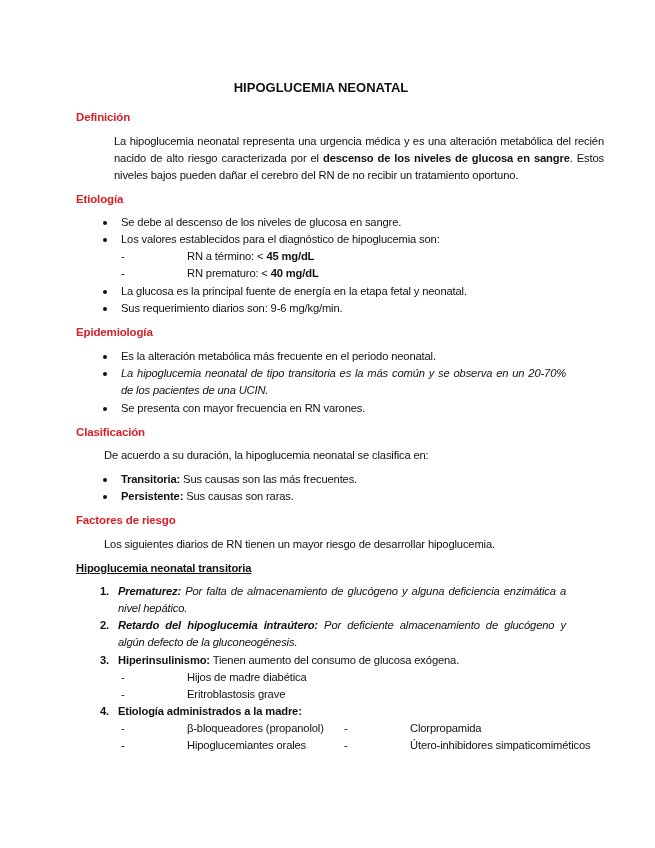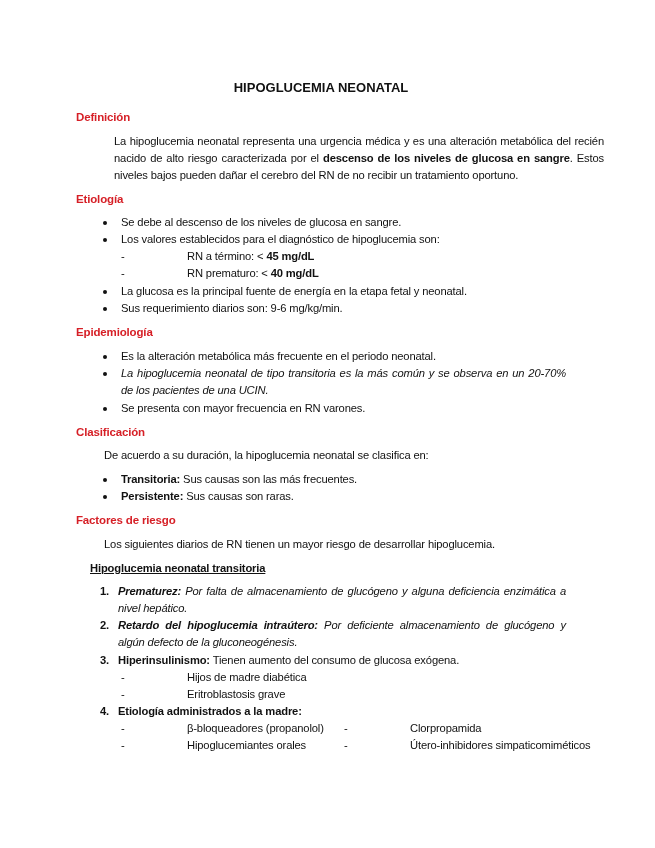--- a/index.html
+++ b/index.html
@@ -13,21 +13,21 @@
   .bul { position: absolute; }
   .bul .dot { position: absolute; left: 0; top: 7px; width: 4px; height: 4px; border-radius: 50%; background: #111; }
   .bul .txt { position: absolute; left: 18px; white-space: nowrap; }
   .dash { position: absolute; }
   .dash .d { position: absolute; left: 0; }
   .dash .txt { position: absolute; left: 18px; white-space: nowrap; margin-left: 48px; }
   .num { position: absolute; }
   .num .n { position: absolute; left: 0; font-weight: bold; }
   .num .txt { position: absolute; left: 18px; }
   b { font-weight: bold; }
-  .sub { position: absolute; left: 0; font-weight: bold; text-decoration: underline; margin-left: 14px; }
+  .sub { position: absolute; left: 0; font-weight: bold; text-decoration: underline; }
   .just { text-align: justify; text-align-last: left; font-style: italic; }
 </style>
 </head>
 <body>
 
 <div class="page">
 
   <div class="title">HIPOGLUCEMIA NEONATAL</div>
 
   <div class="h" style="top:109px">Definición</div>

